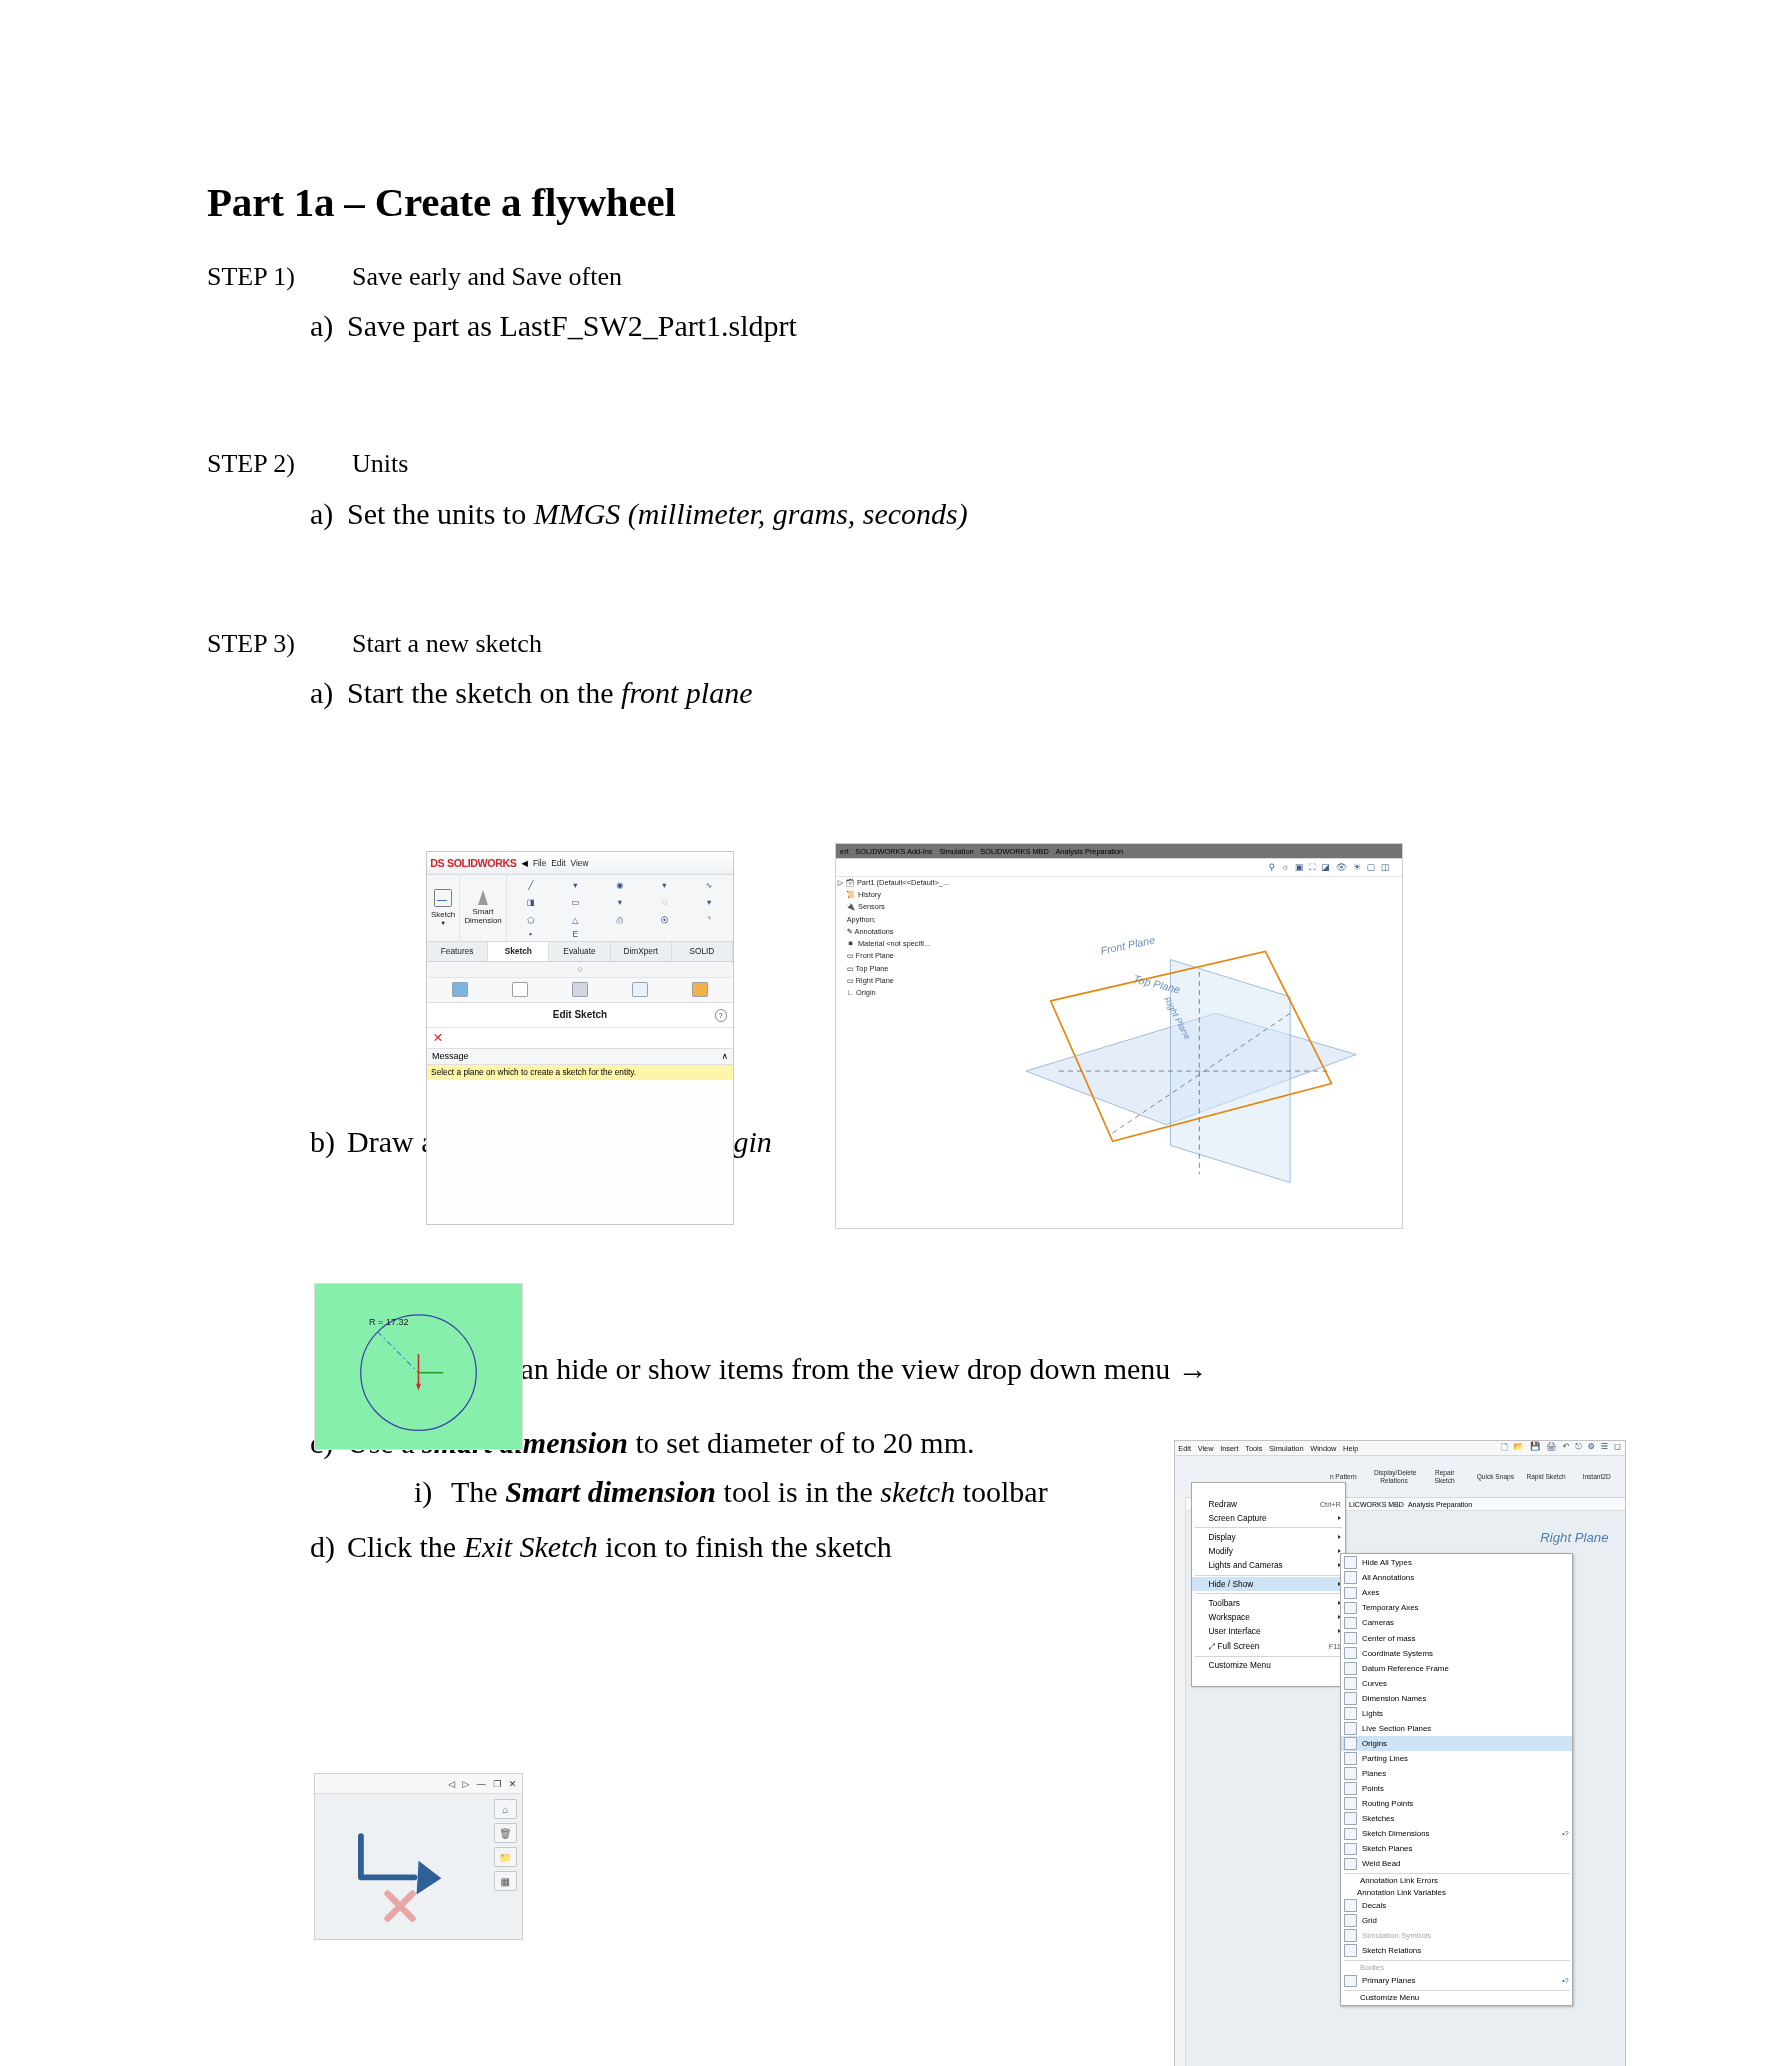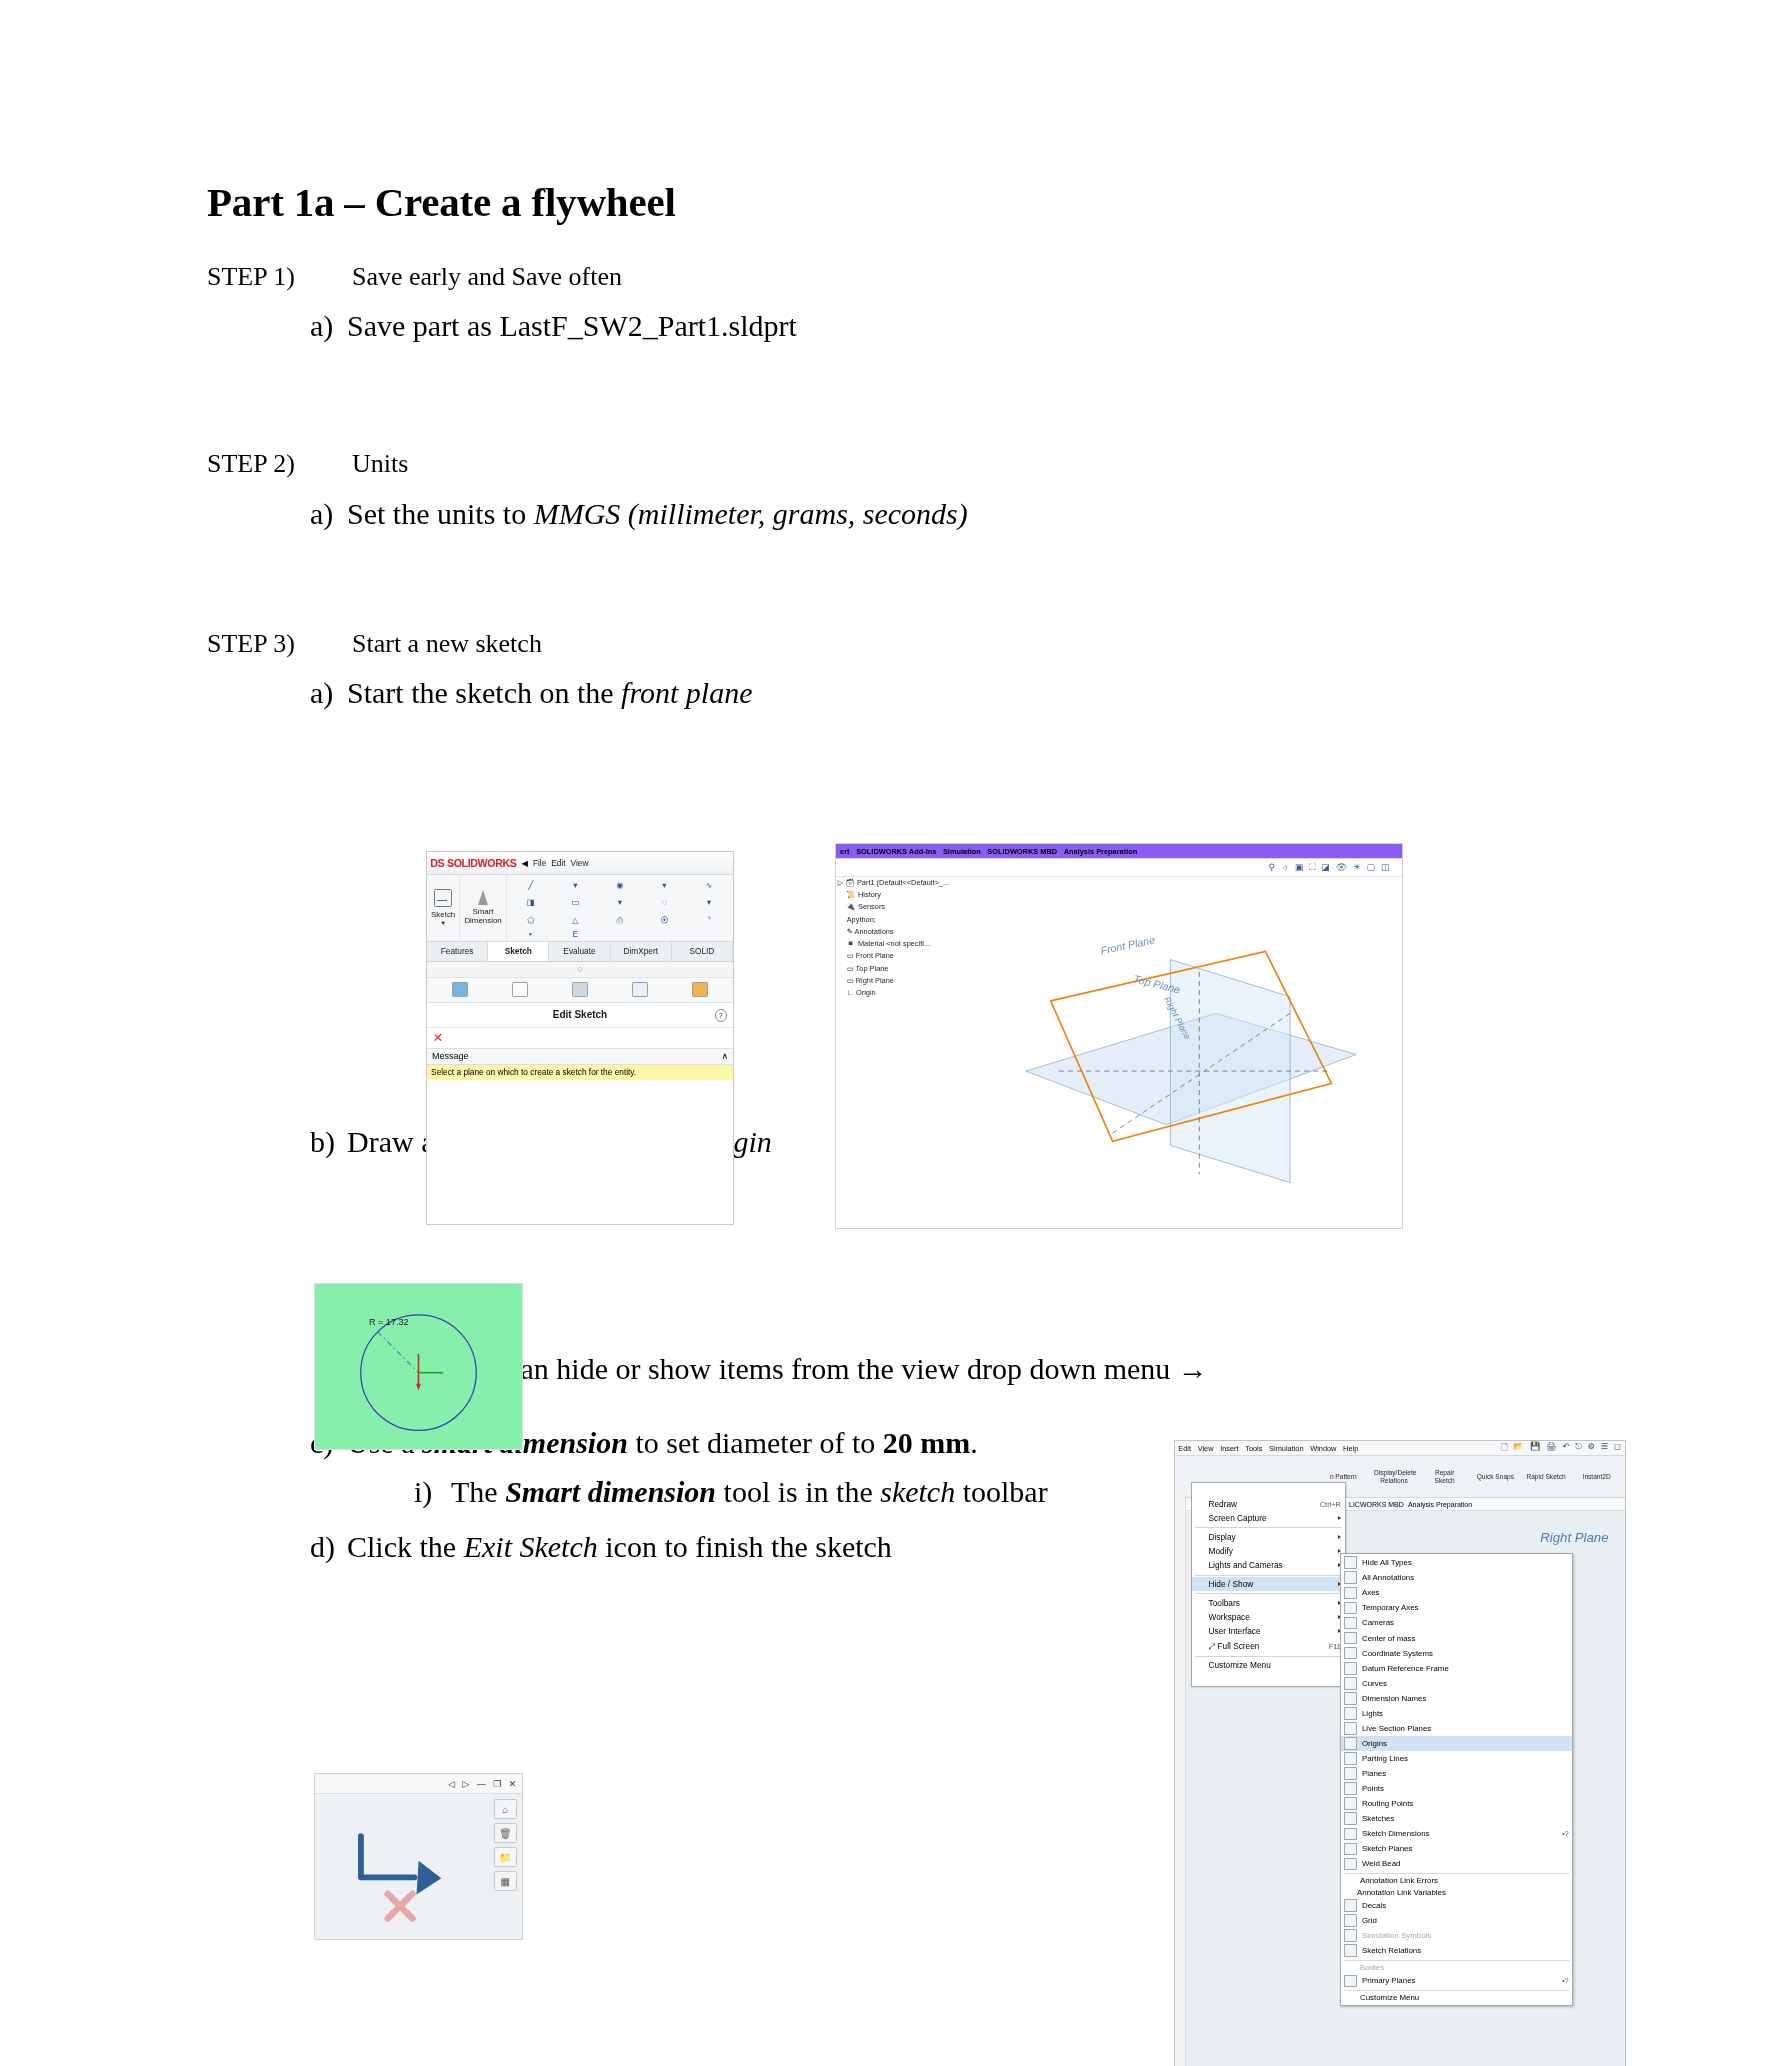--- a/index.html
+++ b/index.html
@@ -53,21 +53,21 @@
     font-size: 30px;
     margin-top: 15px;
     margin-left: 207px;
     white-space: normal;
   }
   .sub-i .mk {
     display: inline-block;
     width: 37px;
   }
   .ital { font-style: italic; }
-  .bold { font-weight: bold; text-align: right; }
+  .bold { font-weight: normal; text-align: right; }
   .bolditalic { font-weight: bold; font-style: italic; }
 
   .spacer-sm { height: 70px; }
   .spacer-md { height: 62px; }
 
   
   .fig-ribbon {
     position: absolute;
     left: 426px;
     top: 851px;
@@ -220,24 +220,23 @@
     border: 0.4px solid #cfcfcf;
     overflow: hidden;
     font-family: "Liberation Sans", sans-serif;
   }
   .fp-tabs {
     display: flex;
     font-size: 7.4px;
     height: 14px;
     align-items: center;
     border-bottom: 0.4px solid #d8d8d8;
-    background: #8b5cf6;
+    background: #737373;
     gap: 6.6px;
     padding-left: 4.1px;
-    font-weight: bold;
   }
   .fp-tools {
     height: 16.5px;
     border-bottom: 0.4px solid #e2e2e2;
     display: flex;
     align-items: center;
     justify-content: flex-end;
     gap: 5.8px;
     padding-right: 12.4px;
     color: #3c5f8f;

